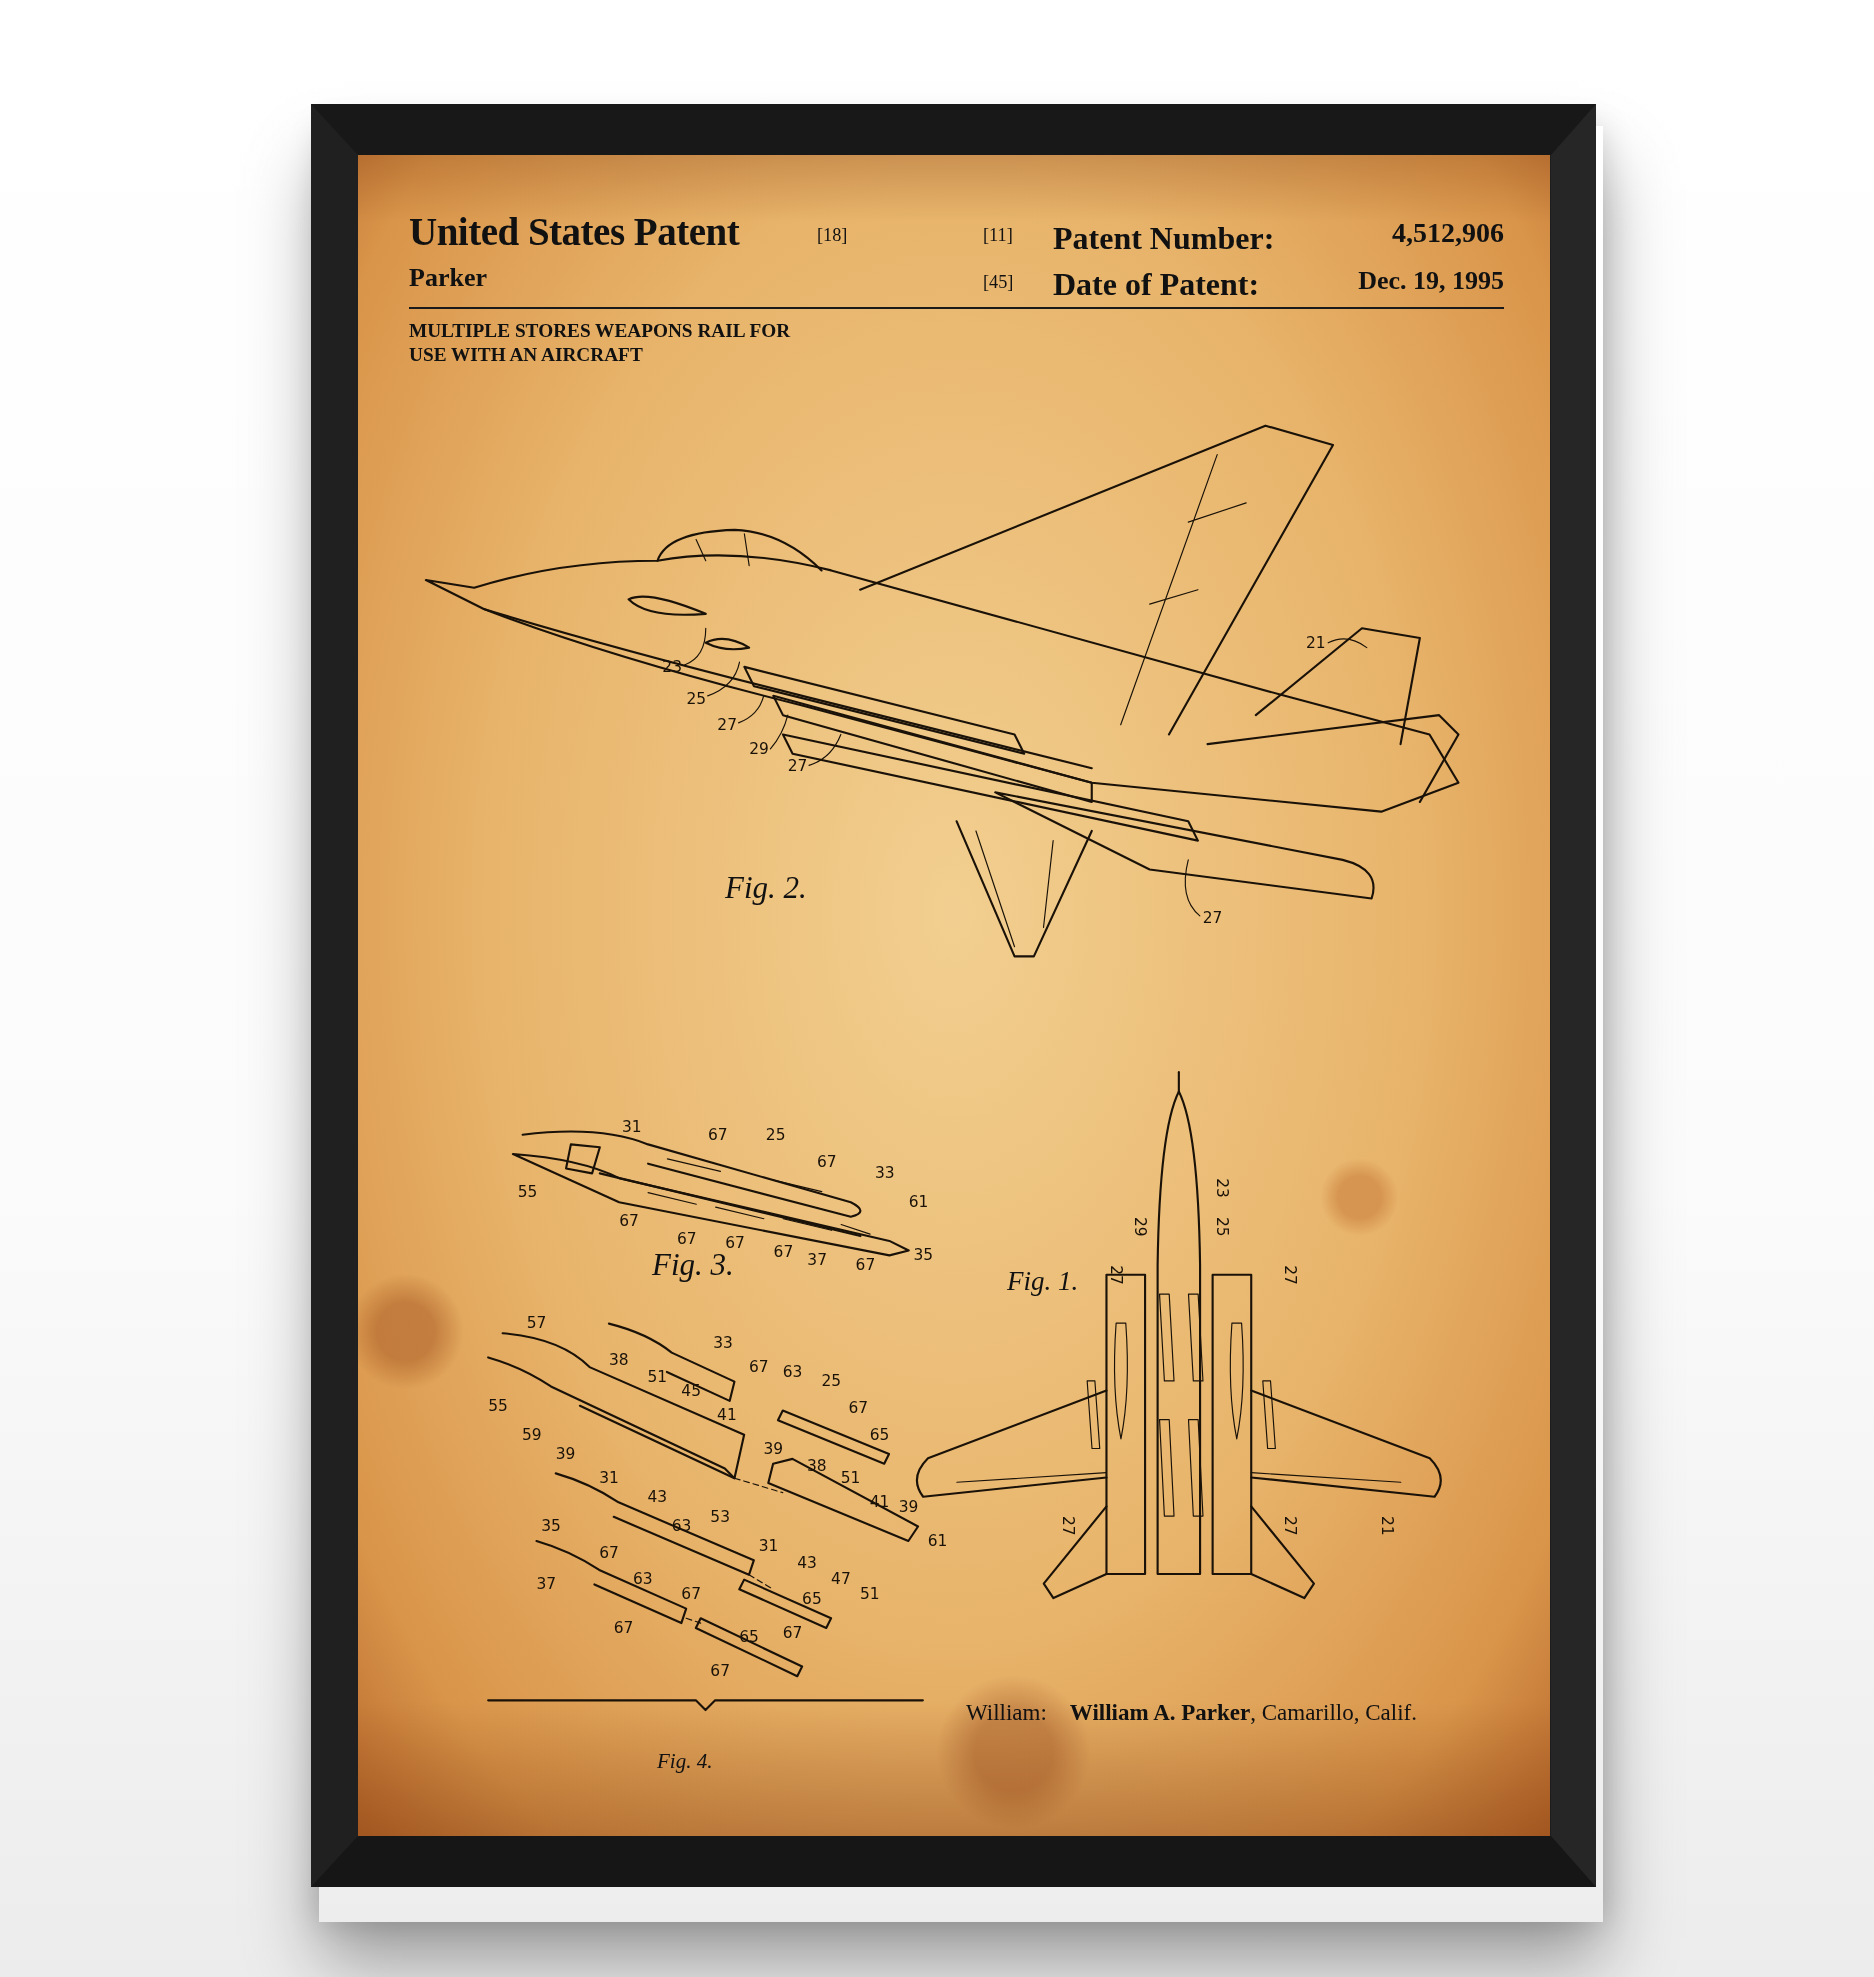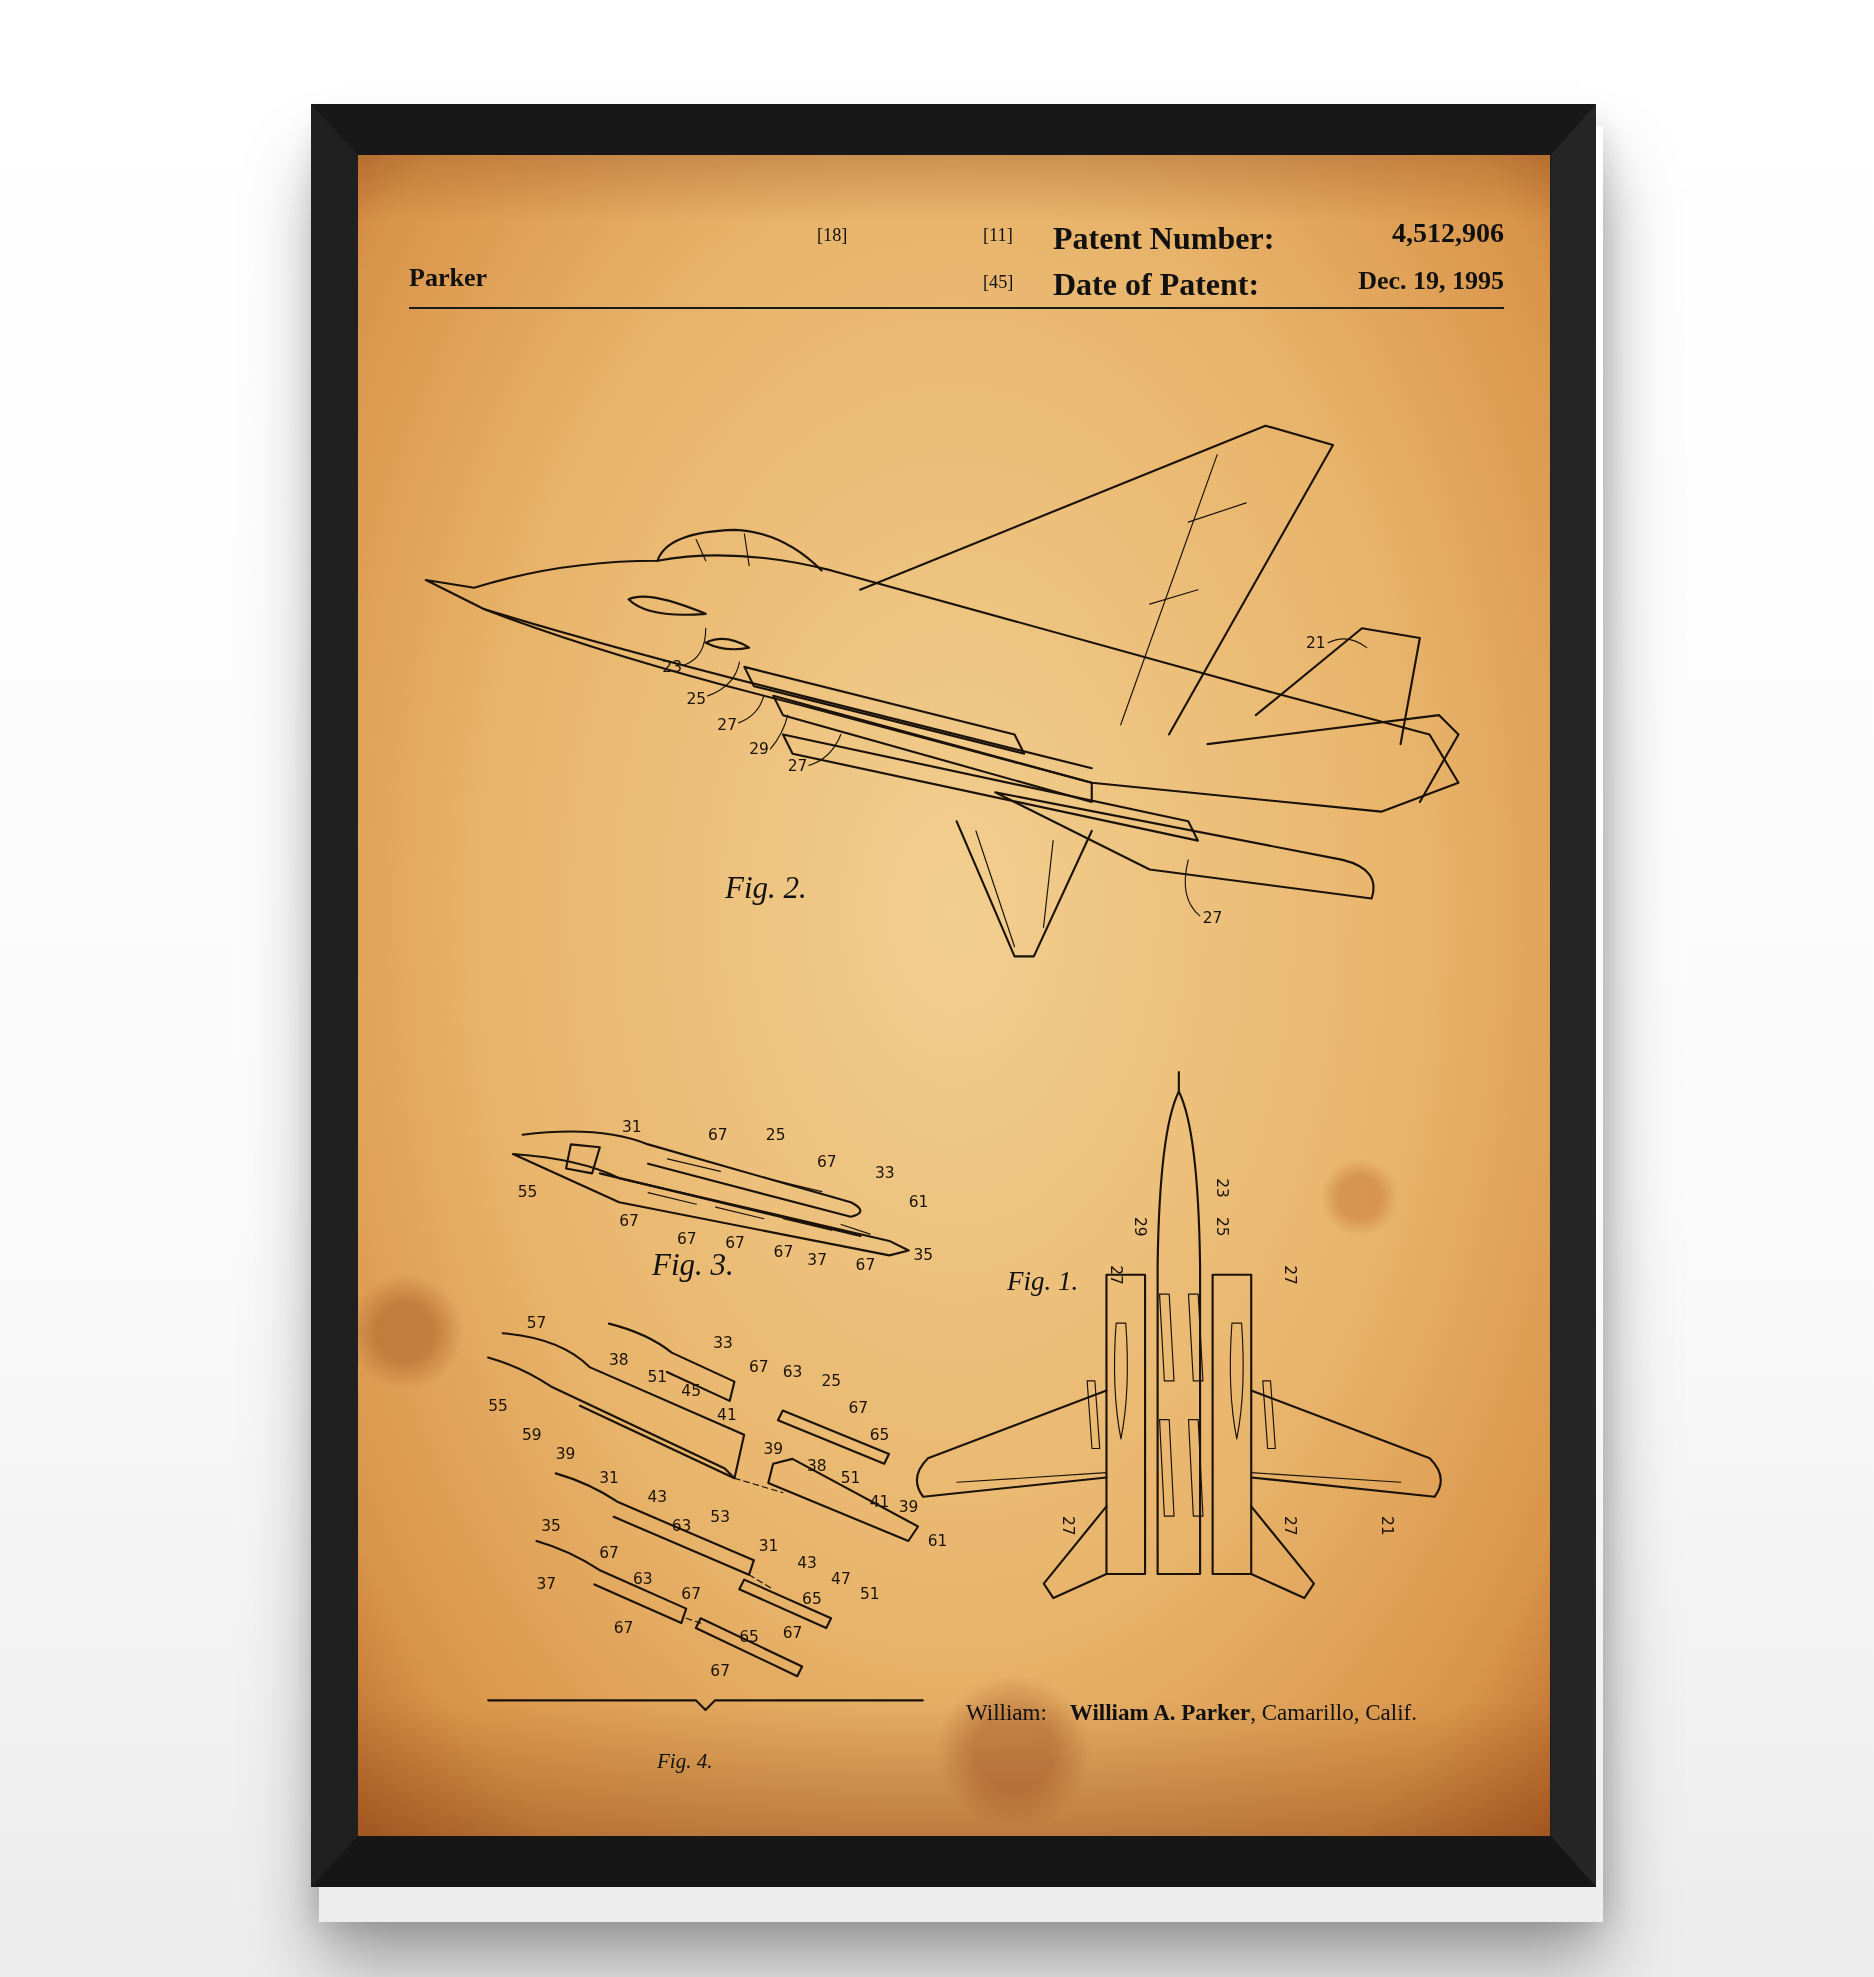--- a/index.html
+++ b/index.html
@@ -65,29 +65,34 @@
 <div class="shadow"></div>
 <div class="frame">
   <div class="frame-left"></div>
   <div class="frame-right"></div>
   <div class="frame-top"></div>
   <div class="frame-bottom"></div>
 </div>
 
 <div class="paper">
 
+  <div class="hdr title">United States Patent</div>
   <div class="hdr code c19">[18]</div>
   <div class="hdr code c11">[11]</div>
   <div class="hdr code c45">[45]</div>
   <div class="hdr inventor-name-hdr">Parker</div>
   <div class="hdr label-r pn-label">Patent Number:</div>
   <div class="hdr label-r dp-label">Date of Patent:</div>
   <div class="hdr value-r pn-value">4,512,906</div>
   <div class="hdr value-r dp-value">Dec. 19, 1995</div>
   <div class="rule"></div>
+  <div class="hdr invention-title">
+    <div>MULTIPLE STORES WEAPONS RAIL FOR</div>
+    <div>USE WITH AN AIRCRAFT</div>
+  </div>
 
   <svg class="fig" style="left:58px; top:261px;" width="1062" height="579" viewBox="0 0 1100 600">
 
     <path d="M10 170 L60 178 Q150 150 250 150 Q330 135 430 160 L900 290 L1050 330 L1080 380 L1000 410 L700 380 L400 300 Q200 250 70 200 Z"></path>
     <path d="M70 200 Q200 240 400 290 L700 365"></path>
 
     <path d="M250 150 Q260 120 330 118 Q380 120 420 160"></path>
     <path class="thin" d="M290 128 L300 150 M340 122 L345 155"></path>
 
     <path d="M220 190 Q240 180 300 205 Q240 210 220 190 Z"></path>

